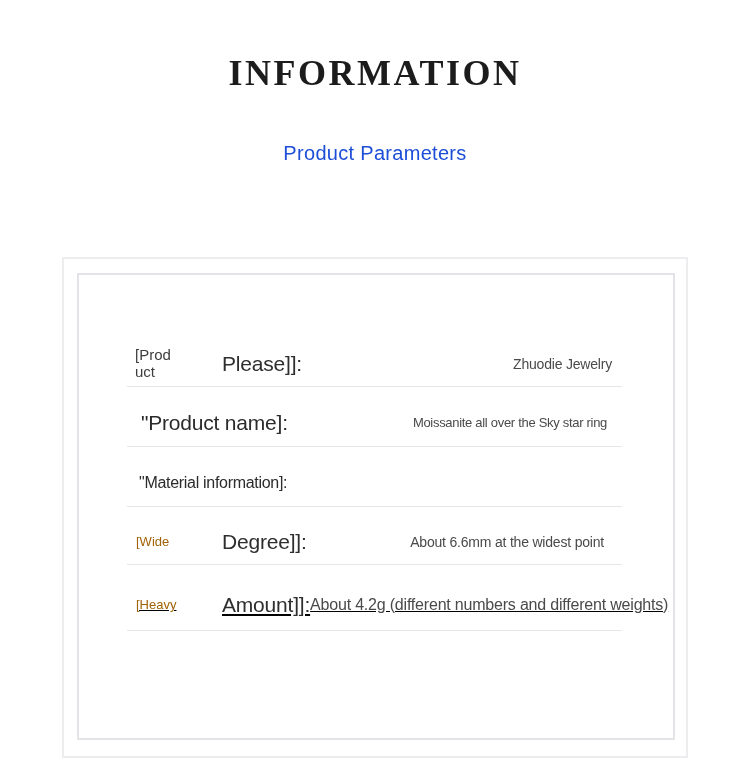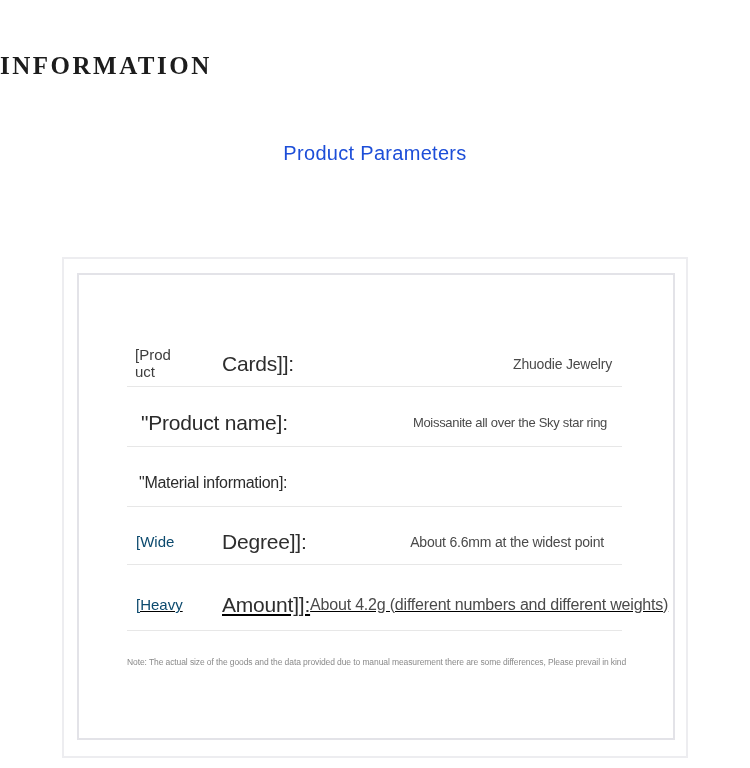--- a/index.html
+++ b/index.html
@@ -13,23 +13,23 @@
     --card-border-inner:#e3e3e8;
   }
   html,body{margin:0;padding:0;background:var(--background);}
   body{
     width:750px;height:768px;position:relative;overflow:hidden;
     font-family:"Liberation Sans", sans-serif;
     -webkit-font-smoothing:antialiased;
   }
   .title{
     position:absolute;top:52px;left:0;right:0;margin:0;
-    text-align:left;
+    text-align:center;
     font-family:"Liberation Serif", serif;
-    font-size:25px;font-weight:700;letter-spacing:2.5px;
+    font-size:36px;font-weight:700;letter-spacing:2.5px;
     color:var(--title-text);
   }
   .subtitle{
     position:absolute;top:140px;left:0;right:0;margin:2px;
     text-align:center;
     font-size:20px;font-weight:400;letter-spacing:0.3px;
     color:#1d4ed8;
   }
   .card-outer{
     position:absolute;left:62px;top:257px;width:626px;height:501px;
@@ -55,21 +55,21 @@
   .row-4{height:58px;padding-top:12px;}
   .row-5{height:66px;padding-top:14px;text-decoration:underline;}
 
   .cell-a{flex:none;color:#3d3d3d;}
   .a-1{
     width:52px;margin-right:43px;padding-left:8px;box-sizing:border-box;
     font-size:15px;line-height:1.08;word-break:break-all;
   }
   .a-45{
     width:95px;padding-left:9px;box-sizing:border-box;
-    font-size:15px;color:#0c4a6e;
+    font-size:13px;color:#a16207;
   }
   .cell-b{
     flex:none;font-size:21px;color:var(--label-text);letter-spacing:-0.2px;
   }
   .label-single{flex:none;color:#2b2b2b;}
   .l-2{font-size:21px;padding-left:14px;letter-spacing:-0.2px;}
   .l-3{font-size:16px;padding-left:12px;letter-spacing:-0.3px;}
 
   .value{
     margin-left:auto;text-align:left;color:var(--value-text);
@@ -96,21 +96,21 @@
 
   <h2 class="subtitle">Product Parameters</h2>
 
   <div class="card-outer">
     <div class="card-inner">
 
       <div class="param-table">
 
         <div class="row row-1">
           <span class="cell-a a-1">[Product</span>
-          <span class="cell-b">Cards]]:</span>
+          <span class="cell-b">Please]]:</span>
           <span class="value v-1">Zhuodie Jewelry</span>
         </div>
 
         <div class="row row-2">
           <span class="label-single l-2">"Product name]:</span>
           <span class="value v-2">Moissanite all over the Sky star ring</span>
         </div>
 
         <div class="row row-3">
           <span class="label-single l-3">"Material information]:</span>
@@ -123,18 +123,17 @@
         </div>
 
         <div class="row row-5">
           <span class="cell-a a-45">[Heavy</span>
           <span class="cell-b">Amount]]:</span>
           <span class="value v-5">About 4.2g (different numbers and different weights)</span>
         </div>
 
       </div>
 
-      <div class="note">Note: The actual size of the goods and the data provided due to manual measurement there are some differences, Please prevail in kind</div>
 
     </div>
   </div>
 
 </div>
 
 </body></html>

